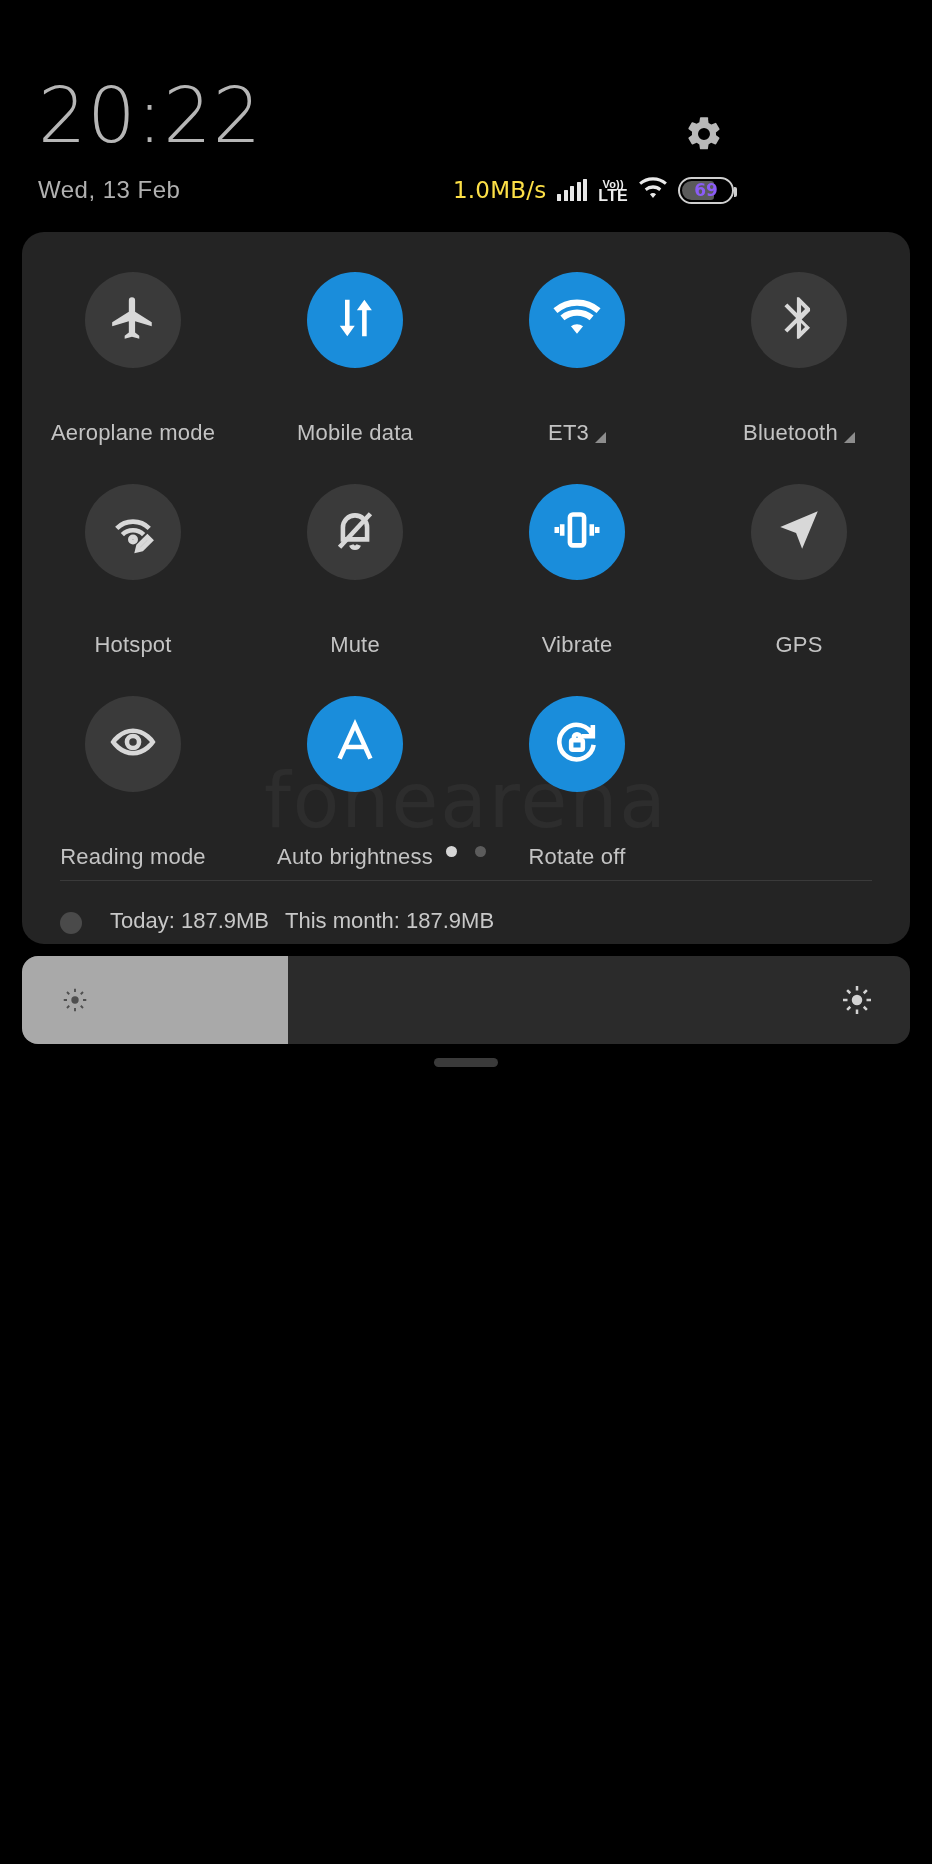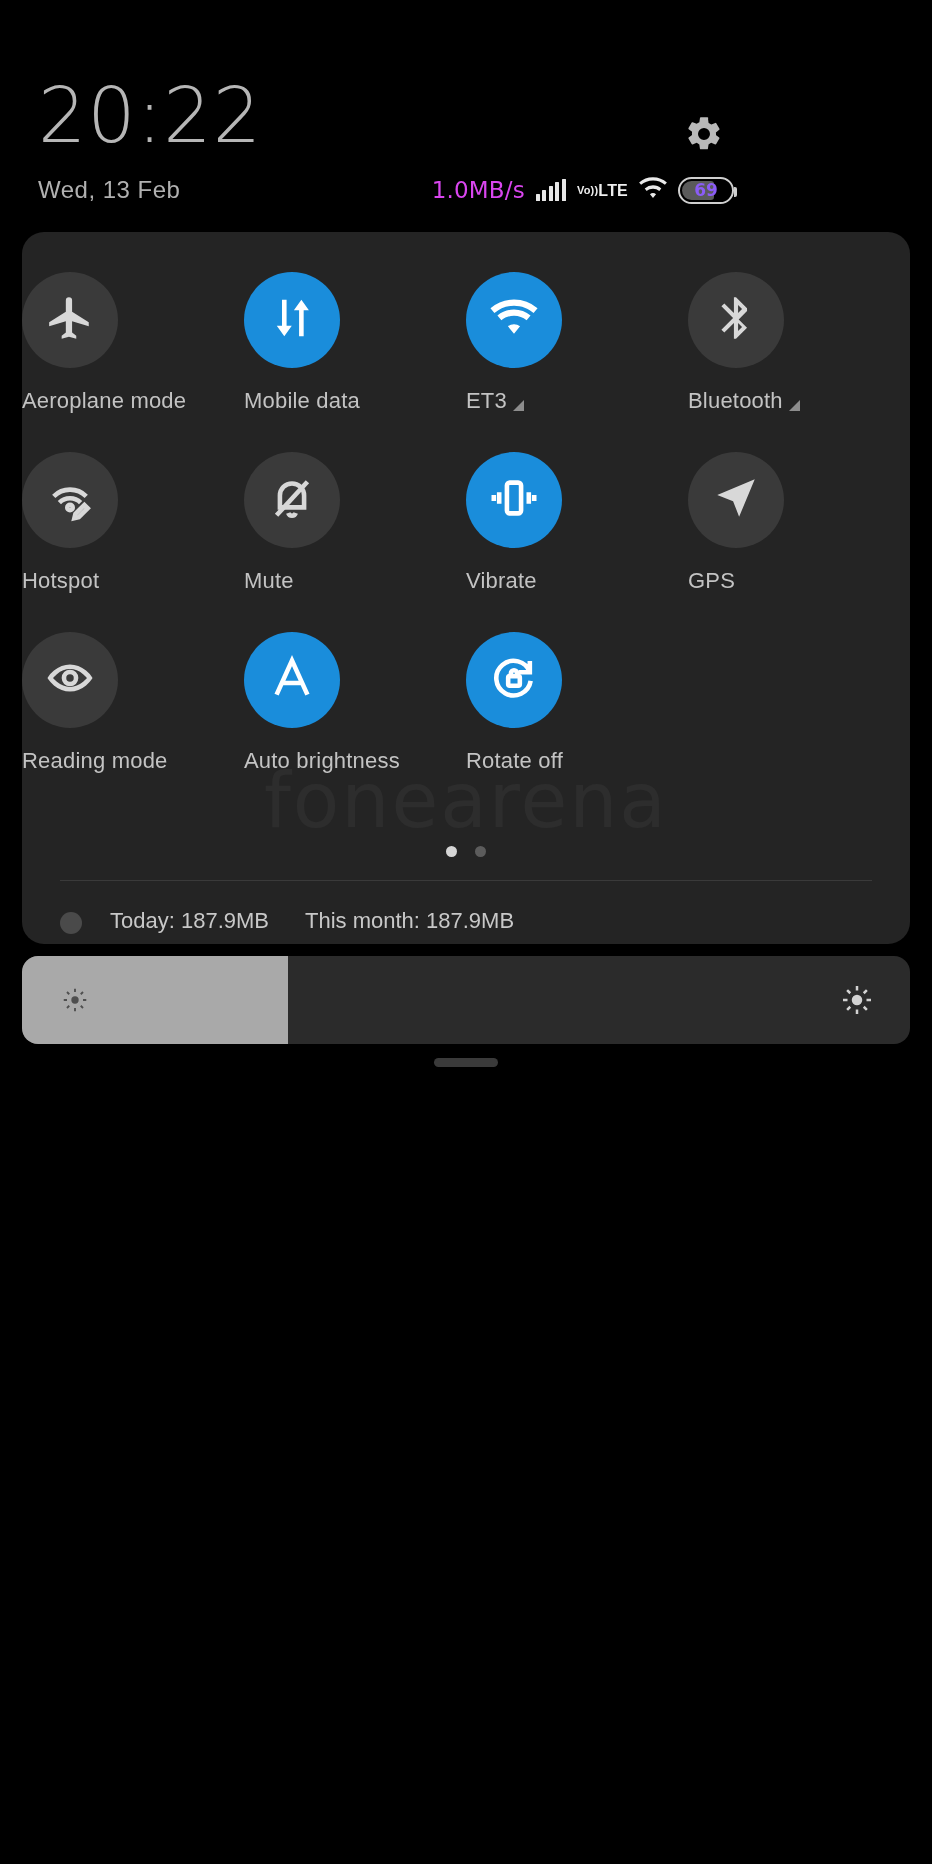--- a/index.html
+++ b/index.html
@@ -49,33 +49,33 @@
   .statusbar {
     position:absolute;
     right:26px; top:176px;
     display:flex;
     align-items:center;
     gap:11px;
     height:28px;
   }
   .net-speed {
     font-size:23px;
-    color:#d946ef;
+    color:#fde047;
     letter-spacing:0.2px;
     font-family:"DejaVu Sans", sans-serif;
   }
   .sig-bars { display:flex; align-items:flex-end; gap:2.5px; height:22px; }
   .sig-bars i { width:4px; background:#e8e8e8; display:block; border-radius:0.5px; }
   .sig-bars i:nth-child(1){height:7px;}
   .sig-bars i:nth-child(2){height:11px;}
   .sig-bars i:nth-child(3){height:15px;}
   .sig-bars i:nth-child(4){height:19px;}
   .sig-bars i:nth-child(5){height:22px;}
   .volte {
-    display:flex; flex-direction:row;
+    display:flex; flex-direction:column;
     align-items:center; justify-content:center;
     line-height:11px;
     color:#eee;
     font-size:11px;
     font-weight:bold;
     letter-spacing:0.2px;
   }
   .volte span:first-child{ font-size:11px; }
   .volte span:last-child{ font-size:16px; }
   .wifi-status svg { width:28px; height:24px; fill:#eaeaea; }
@@ -134,22 +134,23 @@
     position:absolute;
     left:0; top:40px;
     width:888px;
     display:grid;
     grid-template-columns:repeat(4, 1fr);
     row-gap:38px;
   }
   .tile {
     display:flex;
     flex-direction:column;
-    align-items:flex-start;
+    align-items:center;
     position:relative;
+    gap:32px;
   }
   .tile-circle {
     width:96px; height:96px;
     border-radius:50%;
     display:flex;
     align-items:center;
     justify-content:center;
     background:#3a3a3a;
   }
   .tile-circle.on { background:#1a8ddb; }
@@ -214,21 +215,21 @@
     border-radius:50%;
     background:#4a4a4a;
     flex:none;
   }
   .usage-text {
     font-size:22px;
     color:#c8c8c8;
     margin-left:28px;
     white-space:nowrap;
   }
-  .usage-text.second { margin-left:36px; }
+  .usage-text.second { margin-left:16px; }
 
   
   .brightness {
     position:absolute;
     left:22px; top:956px;
     width:888px; height:88px;
     background:#2b2b2b;
     border-radius:16px;
     overflow:hidden;
   }

